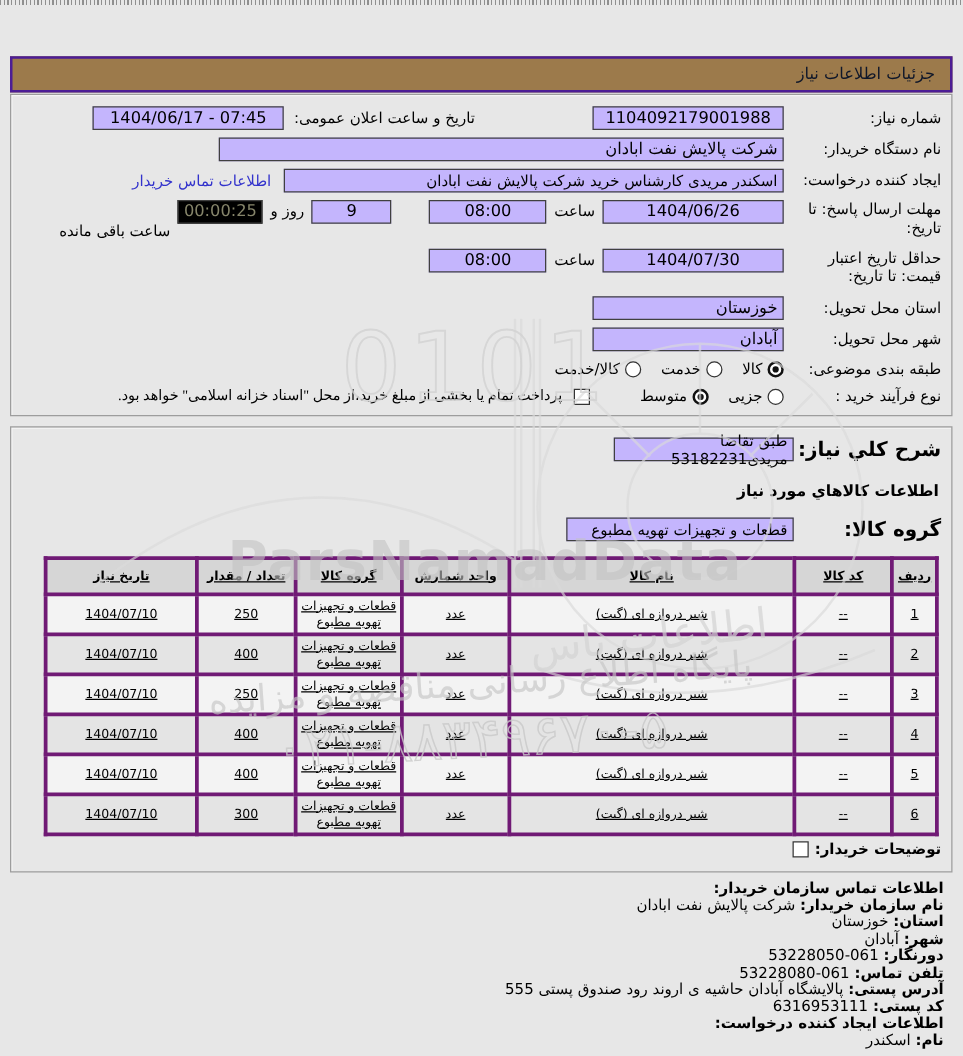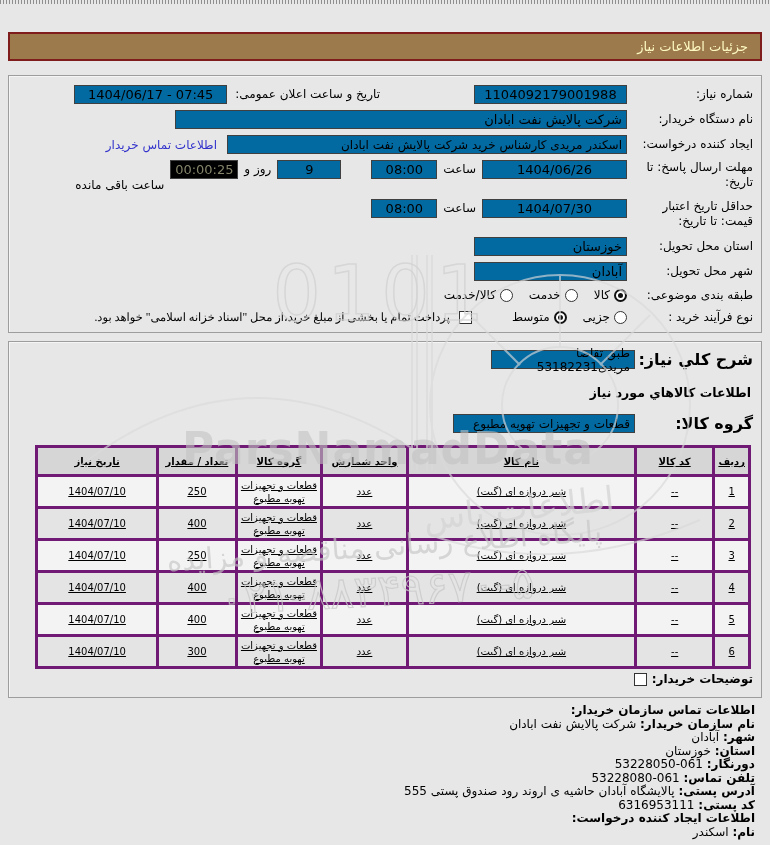--- a/index.html
+++ b/index.html
@@ -10,51 +10,51 @@
     direction:rtl;
     position:relative;
     overflow:hidden;
     color:#000;
   }
   .top-strip{
     position:absolute;top:0;left:0;width:770px;height:4px;
     background-image:repeating-linear-gradient(90deg,#8f8f8f 0 1px,transparent 1px 3px);
   }
   .title-bar{
-    position:absolute;top:32px;left:8px;width:754px;height:29px;
+    position:absolute;top:45px;left:8px;width:754px;height:29px;
     box-sizing:border-box;
     background:#9c7a4b;
-    border:2px solid #7f1d1d;
-    color:#fef9c3;
+    border:2px solid #4c1d95;
+    color:#0f172a;
     font-size:13px;
     line-height:25px;
     padding-right:12px;
   }
   .box{
     position:absolute;left:8px;width:754px;
     box-sizing:border-box;
     border:1px solid #9d9d9d;
     box-shadow:inset 1px 1px 0 rgba(255,255,255,.6);
   }
   .box1{top:75px;height:258px;padding:9px 8px 0 8px;display:flex;flex-direction:column;gap:6px;}
   .box2{top:341px;height:357px;padding:8px;}
   .frow{display:flex;align-items:center;min-height:19px;}
   .frow.top{align-items:flex-start;}
   .lbl{font-size:12px;flex-shrink:0;line-height:15px;}
   .lblcol{width:126px;padding-left:6px;box-sizing:border-box;}
   .b{font-weight:bold;}
   .inp{
-    background:#0369a1;border:1px solid #404040;height:19px;box-sizing:border-box;
+    background:#c4b5fd;border:1px solid #404040;height:19px;box-sizing:border-box;
     font-size:13px;display:flex;align-items:center;padding:0 4px;flex-shrink:0;
   }
   .inp.center{justify-content:center;}
   .inp.sm{font-size:12px;}
   .ltr{direction:ltr;unicode-bidi:isolate;}
   .w153{width:153px;} .w452{width:452px;} .w400{width:400px;}
-  .w145{width:145px;text-align:right;} .w75{width:66px;} .w64{width:64px;} .w68{width:68px;}
+  .w145{width:145px;text-align:right;} .w75{width:94px;} .w64{width:64px;} .w68{width:68px;}
   .w176{width:144px;} .w182{width:182px;}
   .spacer94{width:94px;flex-shrink:0;} .gap6{width:6px;flex-shrink:0;}
   .gap10{width:10px;flex-shrink:0;} .gap24{width:24px;flex-shrink:0;} .gap30{width:30px;flex-shrink:0;}
   .link{color:#3333cc;font-size:12px;cursor:pointer;}
   .countdown{background:#000000;color:#85846a;}
   .radio{
     width:13px;height:13px;border:1px solid #333;border-radius:50%;
     background:#fff;display:inline-block;flex-shrink:0;margin-left:4px;box-sizing:border-box;
   }
   .radio.checked{border:2px solid #111;}
@@ -271,22 +271,22 @@
     <div class="notes-row">
       <span class="lbl b" style="margin-left:5px;">توضیحات خریدار:</span>
       <span class="checkbox"></span>
     </div>
 
   </div>
 
   <div class="footer">
     <div class="b">اطلاعات تماس سازمان خریدار:</div>
     <div><span class="b">نام سازمان خریدار:</span> <span>شرکت پالایش نفت ابادان</span></div>
+    <div><span class="b">استان:</span> <span>خوزستان</span></div>
     <div><span class="b">شهر:</span> <span>آبادان</span></div>
-    <div><span class="b">استان:</span> <span>خوزستان</span></div>
     <div><span class="b">دورنگار:</span> <span class="ltr">53228050-061</span></div>
     <div><span class="b">تلفن تماس:</span> <span class="ltr">53228080-061</span></div>
     <div><span class="b">آدرس پستی:</span> <span>پالایشگاه آبادان حاشیه ی اروند رود صندوق پستی 555</span></div>
     <div><span class="b">کد پستی:</span> <span class="ltr">6316953111</span></div>
     <div class="b">اطلاعات ایجاد کننده درخواست:</div>
     <div><span class="b">نام:</span> <span>اسکندر</span></div>
   </div>
 
 </div>
 

